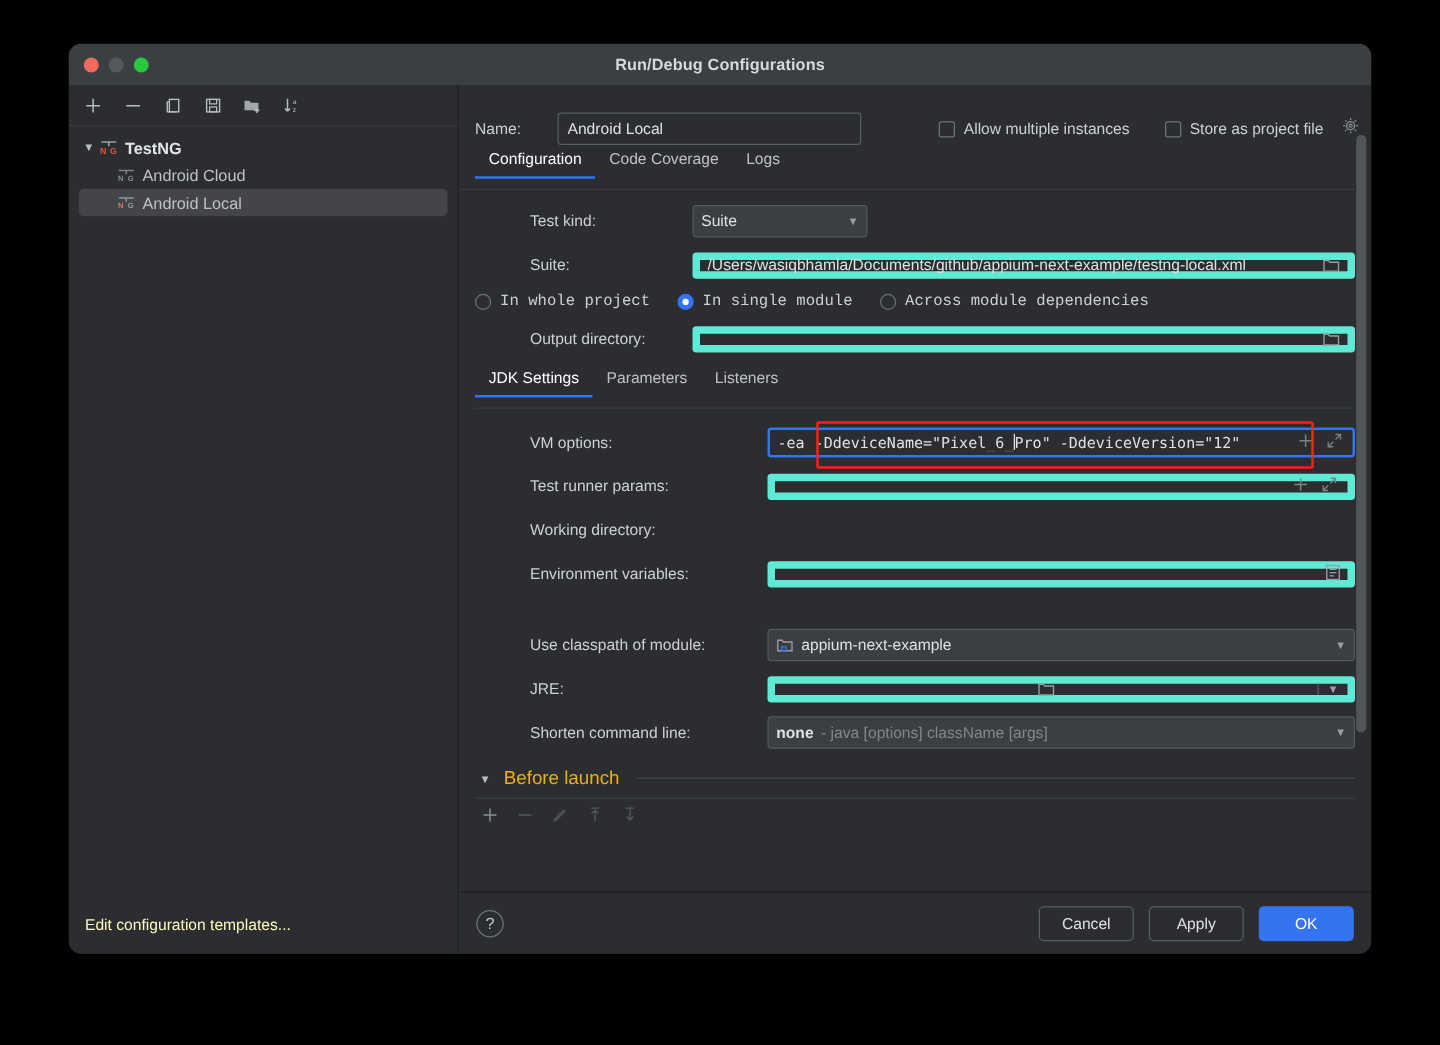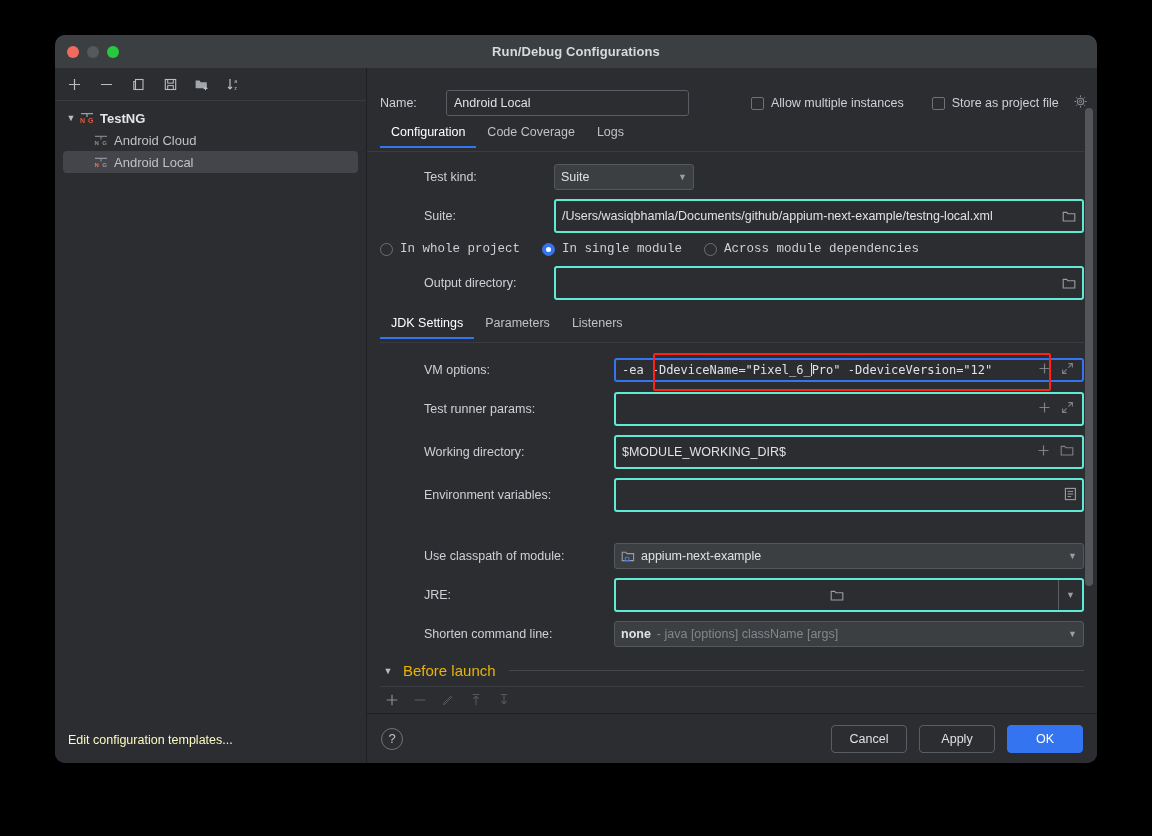--- a/index.html
+++ b/index.html
@@ -114,43 +114,43 @@
   #cb-allow { margin-left: 62px; }
   #cb-store { margin-left: 28px; }
   .cbox {
     width: 13px; height: 13px; border: 1px solid #6e7177;
     border-radius: 2px; background: #2b2d30; flex: 0 0 13px;
   }
   .gear { margin-left: 7px; color: #8a8d93; }
 
   
   .tabrow {
-    display: flex; align-items: center; gap: 0;
+    display: flex; align-items: flex-start; gap: 0;
     padding-left: 13px; height: 32px;
     border-bottom: 1px solid #393b40;
     margin-right: 13px;
   }
   .tab {
     font-size: 12.5px; color: #bfc1c5; padding: 0 11px 8px 11px;
     position: relative; cursor: default;
   }
   .tab.active { color: #ffffff; }
   .tab.active::after {
     content: ""; position: absolute; left: 0; right: 0; bottom: -1px;
     height: 2px; background: #3574f0;
   }
 
   
   #panel { padding: 12px 13px 0 13px; }
   .row { display: flex; align-items: center; margin-bottom: 9px; min-height: 26px; margin-left: 44px; }
   .row-label { font-size: 12.5px; color: #ced0d6; flex: 0 0 auto; }
 
   .field {
-    height: 34px; background: #2b2d30;
-    border: 2px solid #5eead4; border-radius: 3px;
+    height: 21px; background: #2b2d30;
+    border: 6px solid #5eead4; border-radius: 3px;
     display: flex; align-items: center; padding: 0 6px;
     font-size: 12.5px; color: #dfe1e5; position: relative;
   }
   .combo {
     height: 26px; background: #3c3f41; border: 1px solid #55585c;
     border-radius: 3px; display: flex; align-items: center;
     padding: 0 6px; font-size: 12.5px; color: #dfe1e5;
   }
   .caret { margin-left: auto; color: #9a9da3; font-size: 9px; }
   .fld-icon { color: #9a9da3; margin-left: 6px; display: flex; align-items: center; }
@@ -452,35 +452,20 @@
                   <svg width="13" height="13" viewBox="0 0 13 13">
                       <path d="M7.4 1.6h4v4M11.4 1.6l-4 4M5.6 11.4h-4v-4M1.6 11.4l4-4" stroke="currentColor" stroke-width="1.1" fill="none"></path>
                     </svg>
                 </span>
               </span>
             </div>
           </div>
 
           <div class="row">
             <span class="row-label" style="width:190px">Working directory:</span>
-            <div class="field" style="flex:1 1 auto;padding-right:0">
-              <span style="white-space:nowrap;overflow:hidden">$MODULE_WORKING_DIR$</span>
-              <span class="plusexp" style="margin-left:auto">
-                <span>
-                  <svg width="13" height="13" viewBox="0 0 13 13">
-                      <path d="M6.5 1.5v10M1.5 6.5h10" stroke="currentColor" stroke-width="1.2" fill="none"></path>
-                    </svg>
-                </span>
-                <span>
-                  <svg width="14" height="13" viewBox="0 0 14 13">
-                      <path d="M1.2 2.4h3.6l1 1.4h7v7.2h-11.6z" stroke="currentColor" fill="none" stroke-width="1.1"></path>
-                    </svg>
-                </span>
-              </span>
-            </div>
           </div>
 
           <div class="row">
             <span class="row-label" style="width:190px">Environment variables:</span>
             <div class="field" style="flex:1 1 auto;padding-right:5px">
               <span style="white-space:nowrap;overflow:hidden"></span>
               <span id="envvar-icon" style="margin-left:auto">
                 <svg width="13" height="14" viewBox="0 0 13 14">
                     <rect x="1.4" y="1.4" width="10" height="11.2" stroke="currentColor" fill="none" stroke-width="1.1"></rect>
                     <path d="M3.6 4.4h5.6M3.6 7h5.6M3.6 9.6h3.6" stroke="currentColor" stroke-width="1"></path>

